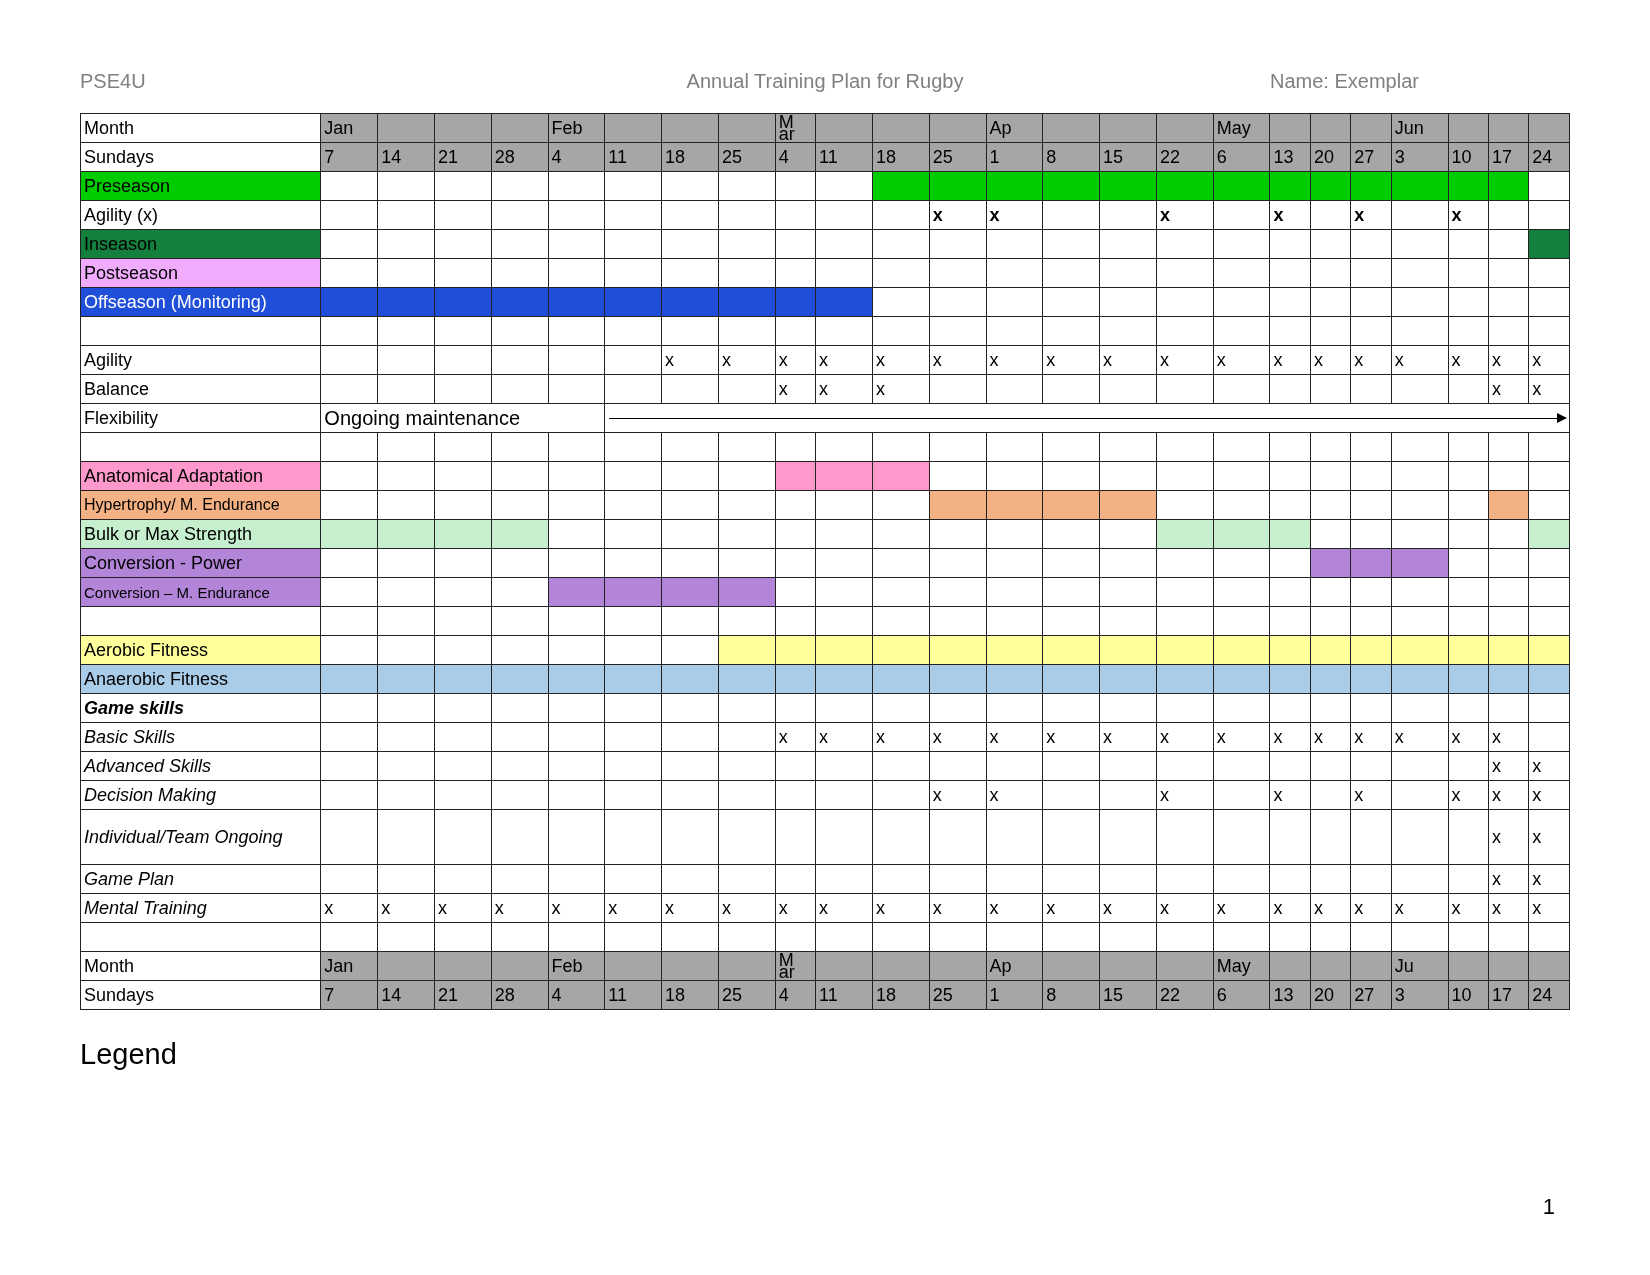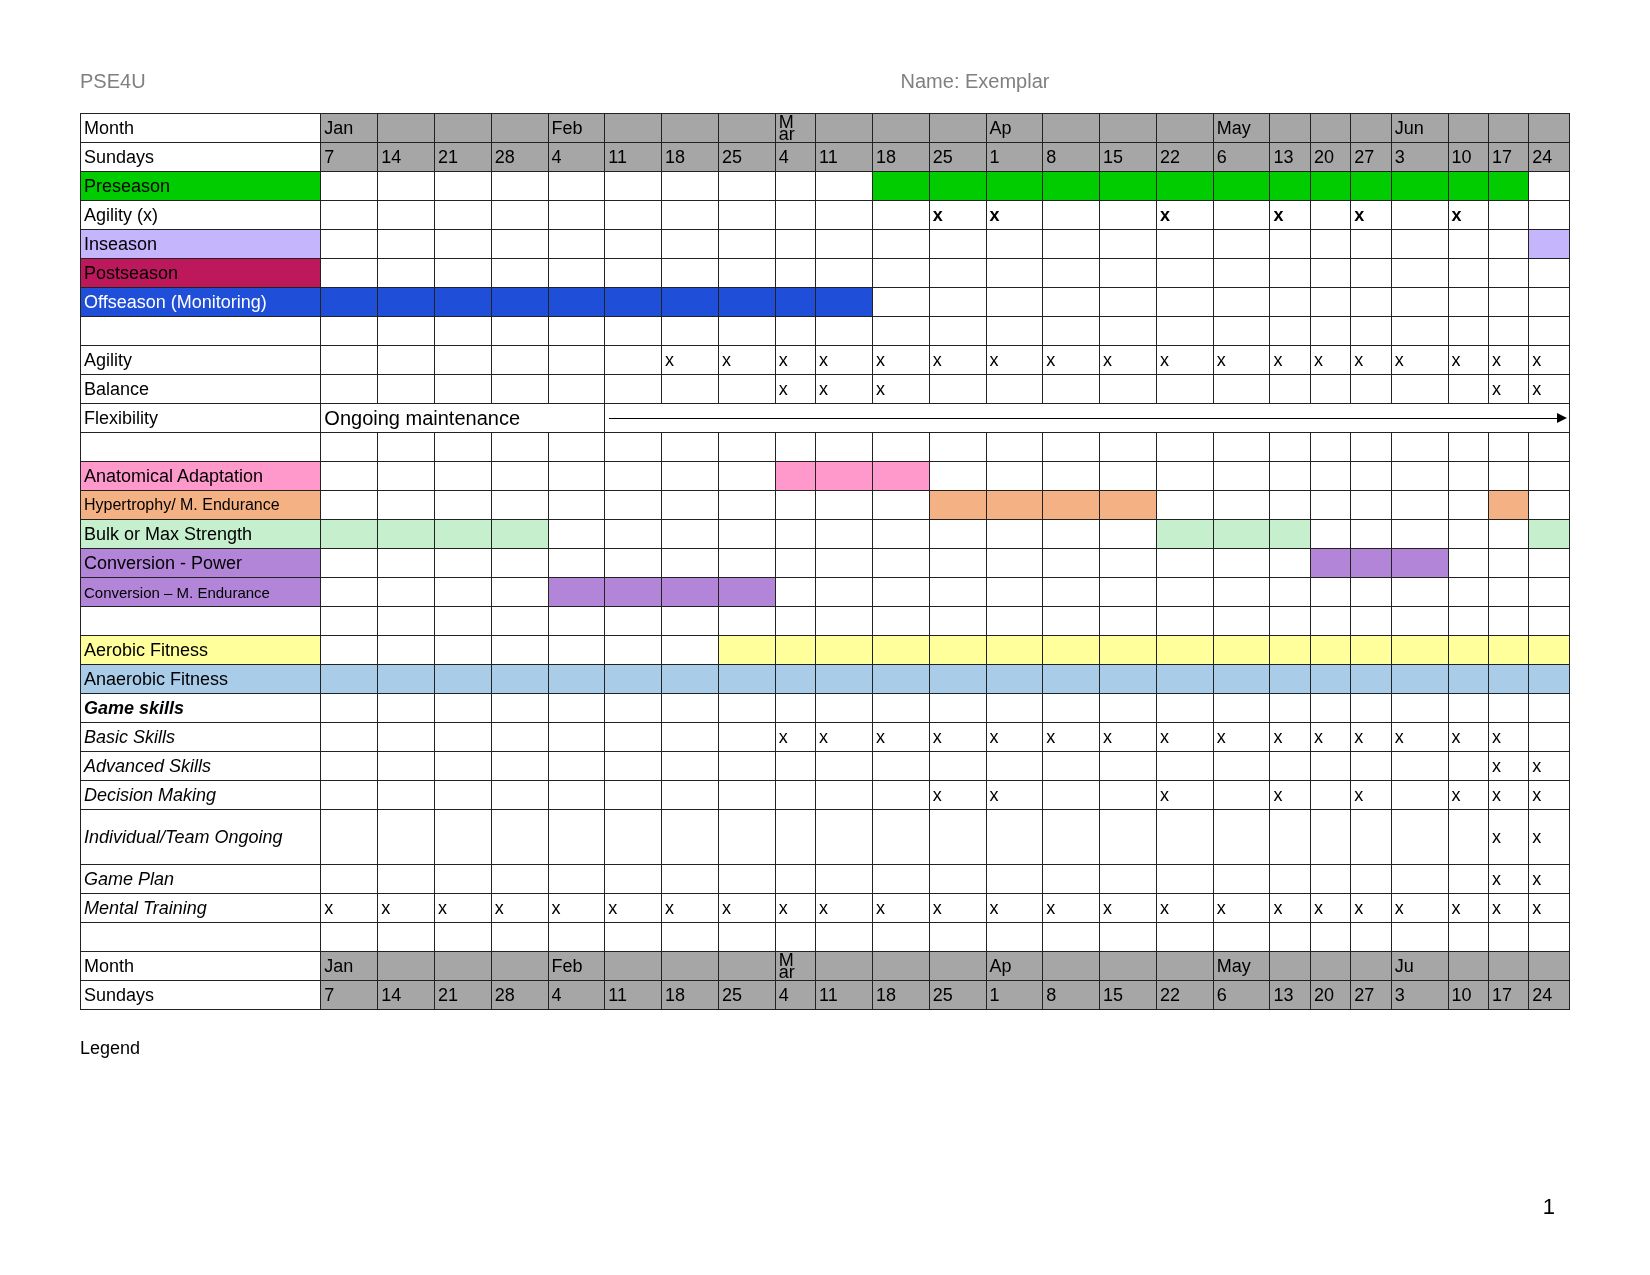--- a/index.html
+++ b/index.html
@@ -16,42 +16,43 @@
   td.lbl{font-size:20px}
   td.mh{background:#a6a6a6;font-size:13px;line-height:12px}
   td.dh{background:#a6a6a6;font-size:12px}
   td.hdr-b{font-weight:normal;font-size:21px}
   td.x{font-family:Arial;font-size:18px}
   td.xb{font-weight:bold}
   .it{font-style:italic}
   .b{font-weight:bold}
   
   .c-green{background:#00cc00}
-  .c-red{background:#c4b5fd}
-  .c-yellow{background:#be185d}
+  .c-red{background:#15803d}
+  .c-yellow{background:#f0abfc}
   .c-blue{background:#1f4ed8;color:#ffffff}
   .c-pink{background:#ff99cc}
   .c-peach{background:#f4b183}
   .c-mint{background:#c6efce}
   .c-purple{background:#b285d8}
   .c-paleyellow{background:#ffff9c}
   .c-paleblue{background:#a9cce9}
   .arrow{position:relative}
   .arrow::after{content:"";position:absolute;top:50%;left:4px;right:8px;border-top:1.2px solid #000}
   .arrow::before{content:"";position:absolute;right:2px;top:50%;width:0;height:0;border-left:10px solid #000;border-top:5px solid transparent;border-bottom:5px solid transparent;transform:translateY(-50%)}
-  .legend{font-size:18px;margin-top:28px}
+  .legend{font-size:29px;margin-top:28px}
   .pnum{position:absolute;right:95px;bottom:55px;font-size:22px}
   .page{position:relative}
 </style>
 </head>
 <body>
 
 <div class="page">
   <div class="hdr">
     <div>PSE4U</div>
+    <div>Annual Training Plan for Rugby</div>
     <div>Name: Exemplar</div>
   </div>
 
   <table class="plan">
     <colgroup>
       <col class="lbl">
       <col class="w">
         <col class="w">
         <col class="w">
         <col class="w">

